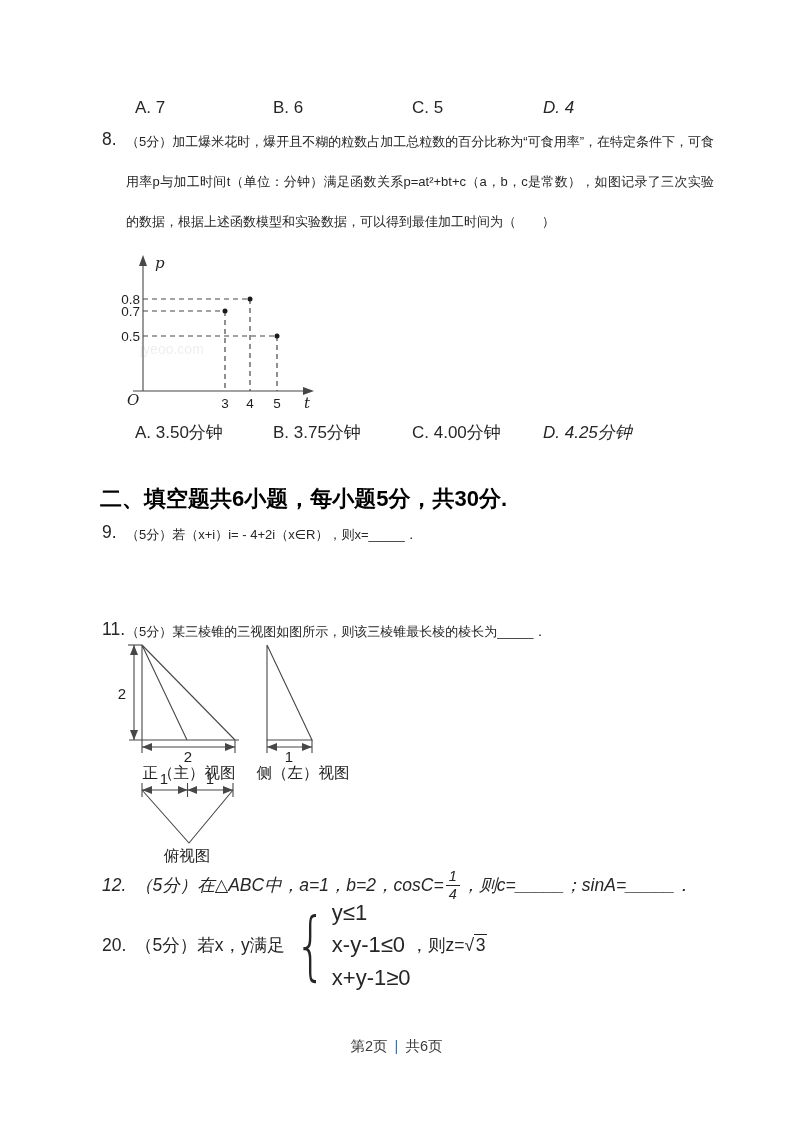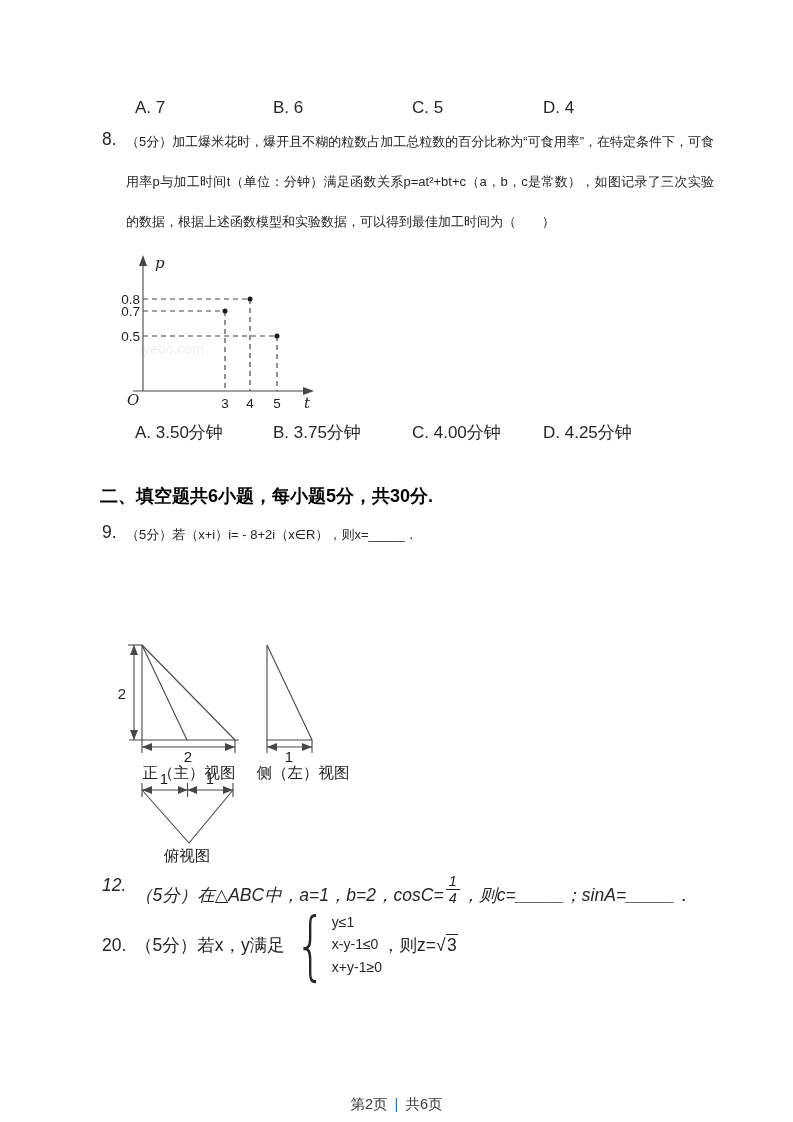--- a/index.html
+++ b/index.html
@@ -3,41 +3,41 @@
 <meta charset="utf-8">
 <style>
   html,body { margin:0; padding:0; background:#ffffff; }
   .page {
     position:relative; width:793px; height:1122px; background:#fff;
     font-family:"Liberation Sans","DejaVu Sans",sans-serif;
     color:#262626; overflow:hidden;
   }
   .opts { position:absolute; left:100px; width:640px; height:26px; font-size:17px; line-height:26px; }
   .opts span { position:absolute; top:0; white-space:nowrap; }
-  .opt-a { left:35px; } .opt-b { left:173px; } .opt-c { left:312px; } .opt-d { left:443px; }
+  .opt-a { left:35px; } .opt-b { left:173px; } .opt-c { left:312px; } .opt-d { left:443px;font-style:italic; }
 
   .q { position:absolute; left:100px; width:614px; }
   .qnum { position:absolute; left:2px; top:0; font-size:17.5px; line-height:35px; }
   .qtext { margin-left:26px; text-align:justify; font-size:13px; line-height:40px; }
 
-  .sec { position:absolute; left:100px; top:484px; font-weight:bold; color:#000; font-size:18px; }
+  .sec { position:absolute; left:100px; top:484px; font-weight:bold; color:#000; font-size:22px; }
 
   .sqrt { white-space:nowrap; }
   .rad  { border-top:1.3px solid #222; padding:0 1.5px; }
 
   .frac { display:inline-flex; flex-direction:column; align-items:center; vertical-align:middle;
           font-size:14.5px; line-height:1.15; margin:0 2px; }
   .fden { border-top:1.5px solid #222; padding:0 3px; }
 
   .rowflex { display:flex; align-items:center; margin-left:35px; font-size:17.5px; }
   .brace { font-size:74px; font-weight:100; line-height:0.85;
            font-family:"DejaVu Sans",sans-serif; transform:scaleX(0.65); margin:0 -2px 0 2px; }
-  .sys { display:flex; flex-direction:column; gap:5px; font-size:14px; line-height:1.25; }
+  .sys { display:flex; flex-direction:column; gap:5px; font-size:22px; line-height:1.25; }
 
-  .footer { position:absolute; top:1095px; left:0; width:793px; text-align:center;
+  .footer { position:absolute; top:1037px; left:0; width:793px; text-align:center;
             font-size:14.5px; color:#3a3a3a; }
   .footer .sep { color:#2e74b5; margin:0 7px; }
 
   svg { position:absolute; overflow:visible; }
   svg line, svg path, svg polyline { stroke:#474747; stroke-width:1.1; fill:none; }
   svg .dash { stroke-dasharray:5 4; stroke-width:1.2; }
   svg .arrow { fill:#474747; stroke:none; }
   svg .dot { fill:#1a1a1a; stroke:none; }
   svg text { fill:#1f1f1f; font-size:13.5px; font-family:"Liberation Sans","DejaVu Sans",sans-serif; stroke:none; }
   svg .ital { font-style:italic; font-family:"DejaVu Serif",serif; font-size:15px; }
@@ -96,24 +96,28 @@
     <span class="opt-a">A. 3.50分钟</span>
     <span class="opt-b">B. 3.75分钟</span>
     <span class="opt-c">C. 4.00分钟</span>
     <span class="opt-d">D. 4.25分钟</span>
   </div>
 
   <div class="sec">二、填空题共6小题，每小题5分，共30分.</div>
 
   <div class="q" style="top:515px;">
     <span class="qnum">9.</span>
-    <div class="qtext">（5分）若（x+i）i= - 8+2i（x∈R），则x=_____．</div>
+    <div class="qtext">（5分）若（x+i）i= - 4+2i（x∈R），则x=_____．</div>
   </div>
 
 
+  <div class="q" style="top:612px;">
+    <span class="qnum">11.</span>
+    <div class="qtext">（5分）某三棱锥的三视图如图所示，则该三棱锥最长棱的棱长为_____．</div>
+  </div>
 
   <svg style="left:112px; top:633px;" width="252" height="236" viewBox="0 0 252 236">
 
     <polyline points="75,107 30,12 30,107"></polyline>
     <line x1="30" y1="12" x2="123" y2="107"></line>
     <line x1="17" y1="107" x2="127" y2="107"></line>
     <line x1="16" y1="12" x2="30" y2="12"></line>
     <line x1="22" y1="12" x2="22" y2="107"></line>
     <polygon class="arrow" points="18,22 22,12 26,22"></polygon>
     <polygon class="arrow" points="18,97 22,107 26,97"></polygon>
@@ -144,21 +148,21 @@
     <polygon class="arrow" points="85,153 75.5,157 85,161"></polygon>
     <polygon class="arrow" points="111,153 121,157 111,161"></polygon>
     <text class="dimlab" x="52" y="151" text-anchor="middle">1</text>
     <text class="dimlab" x="98" y="151" text-anchor="middle">1</text>
     <polyline points="30,157 77,210 121,157"></polyline>
     <text class="viewlab" x="75" y="228" text-anchor="middle">俯视图</text>
   </svg>
 
   <div class="q" style="top:863px;font-style:italic;">
     <span class="qnum" style="line-height:44px;">12.</span>
-    <div class="rowflex" style="height:44px;align-items:flex-end;">
+    <div class="rowflex" style="height:44px;">
       <span>（5分）在△ABC中，a=1，b=2，cosC=</span>
       <span class="frac">
         <span>1</span>
         <span class="fden">4</span>
       </span>
       <span>，则c=_____；sinA=_____．</span>
     </div>
   </div>
 
   <div class="q" style="top:907px;">

